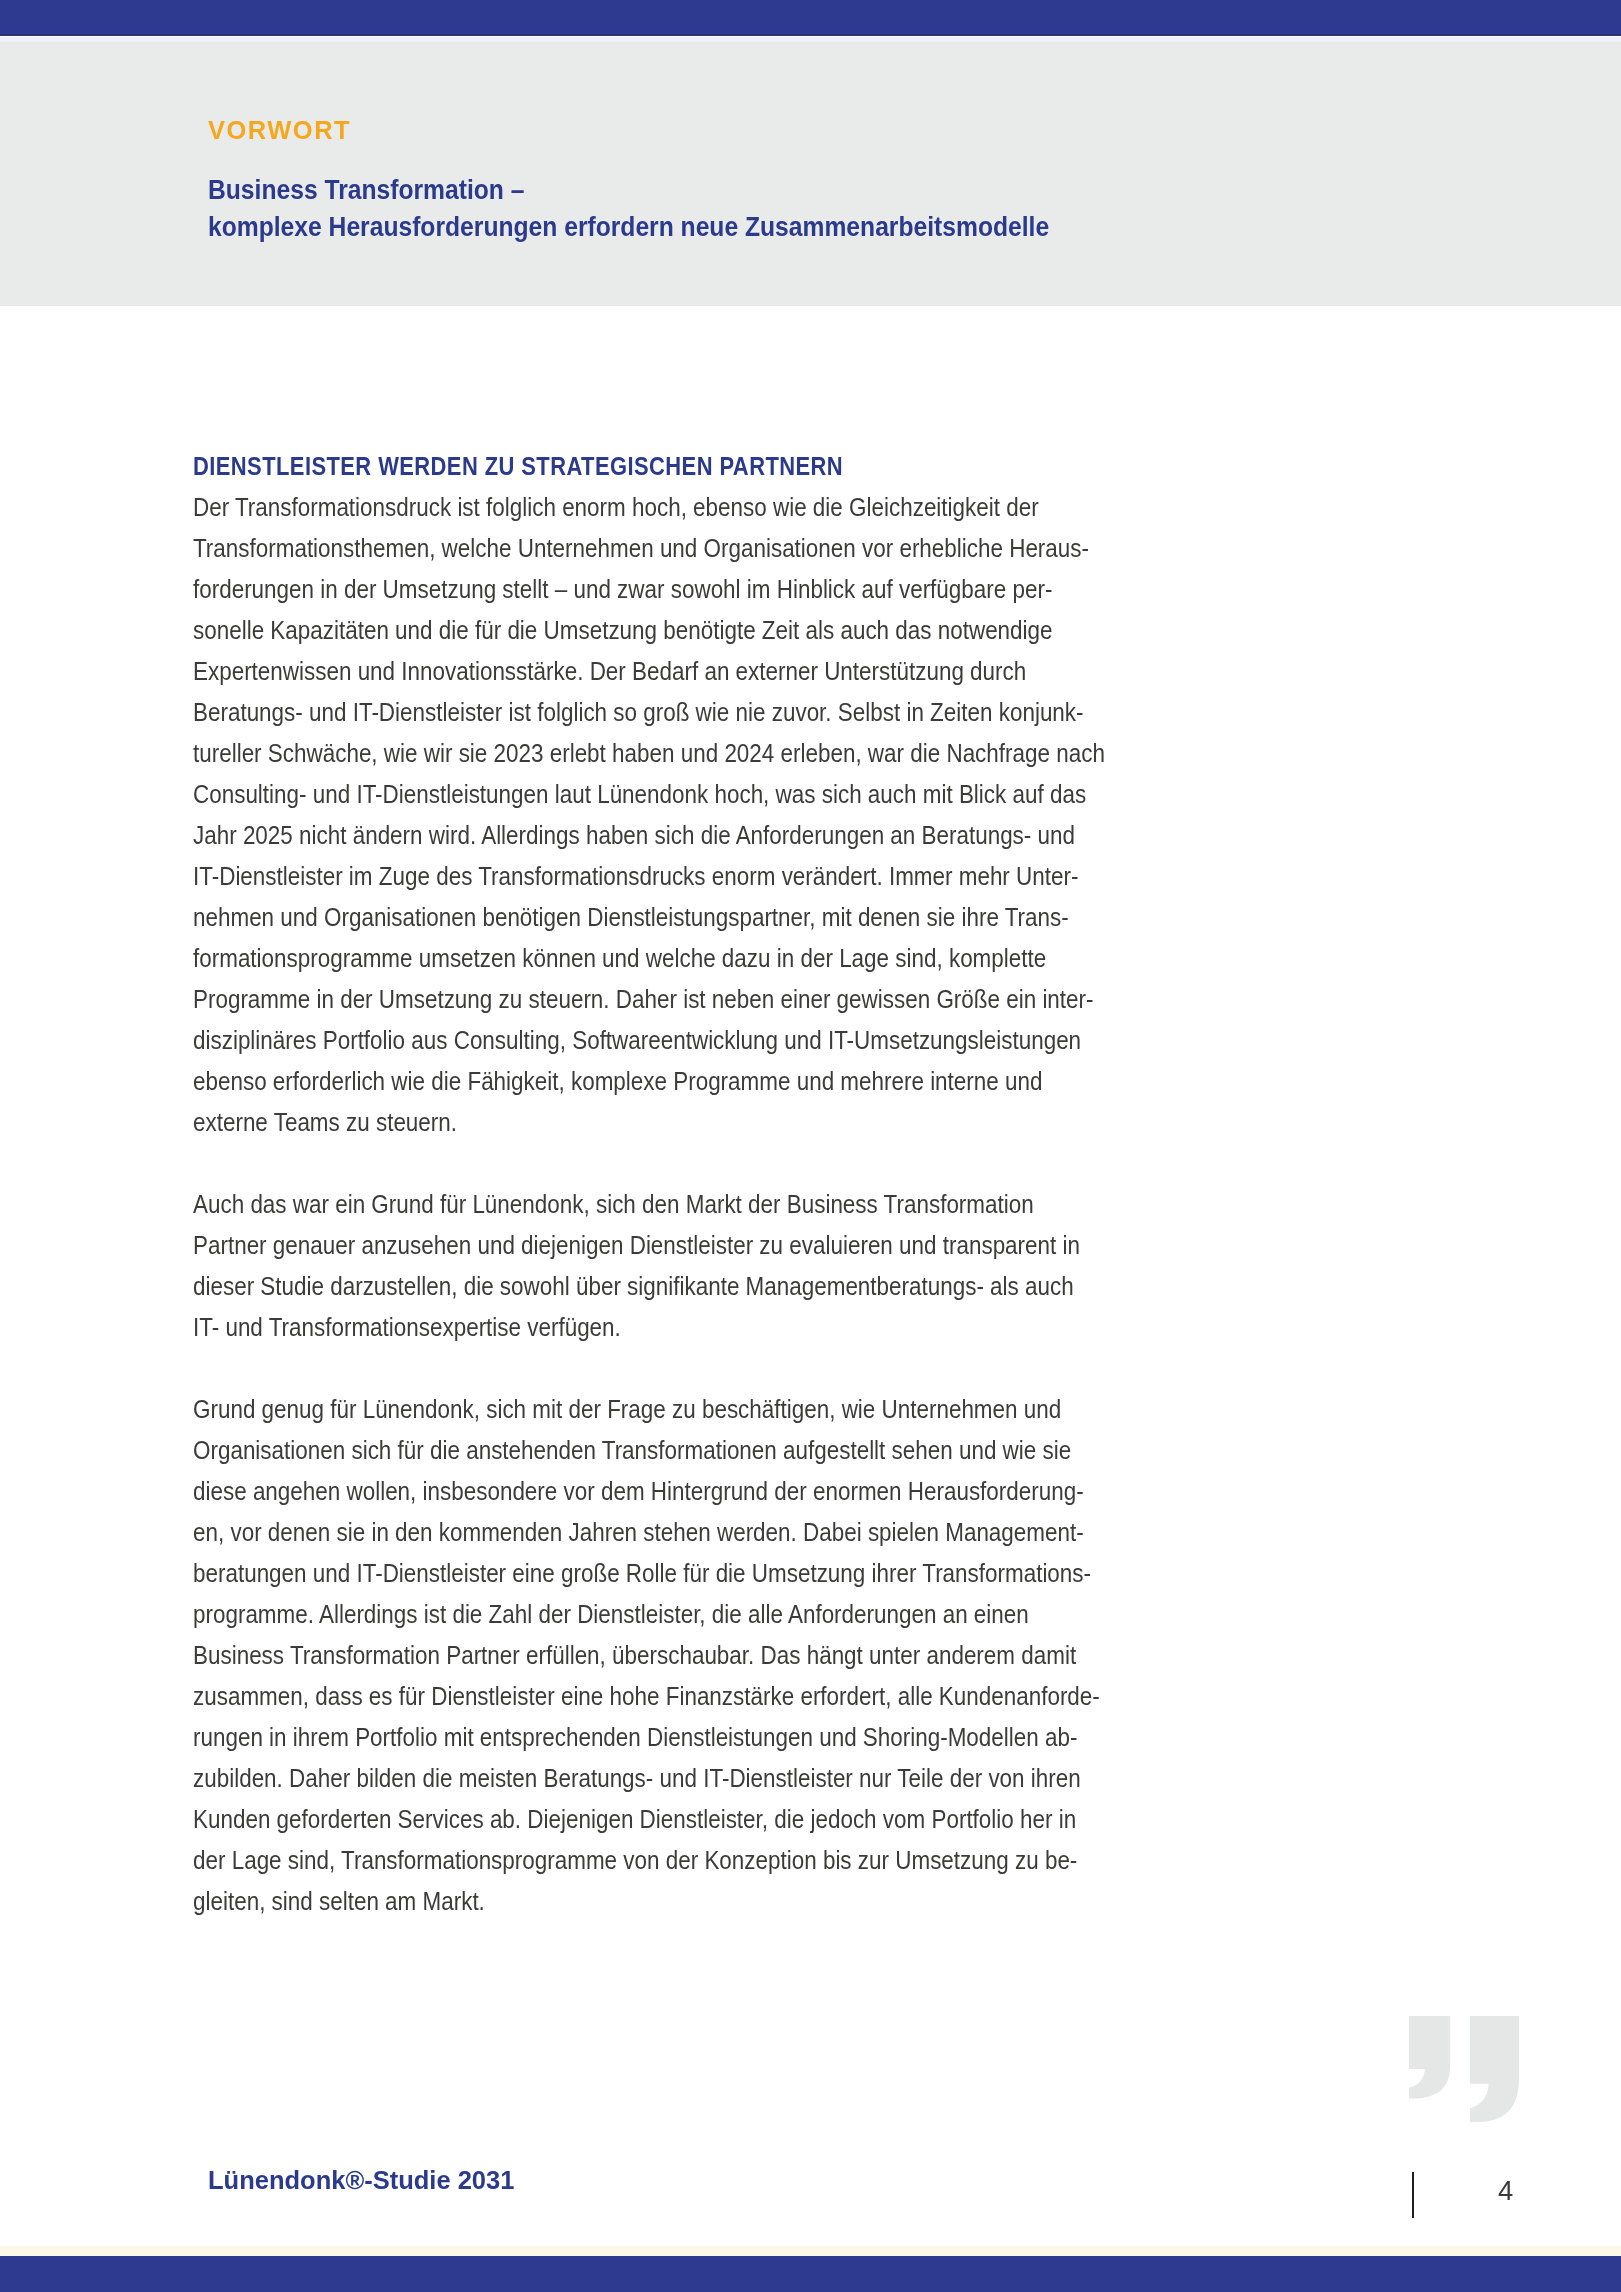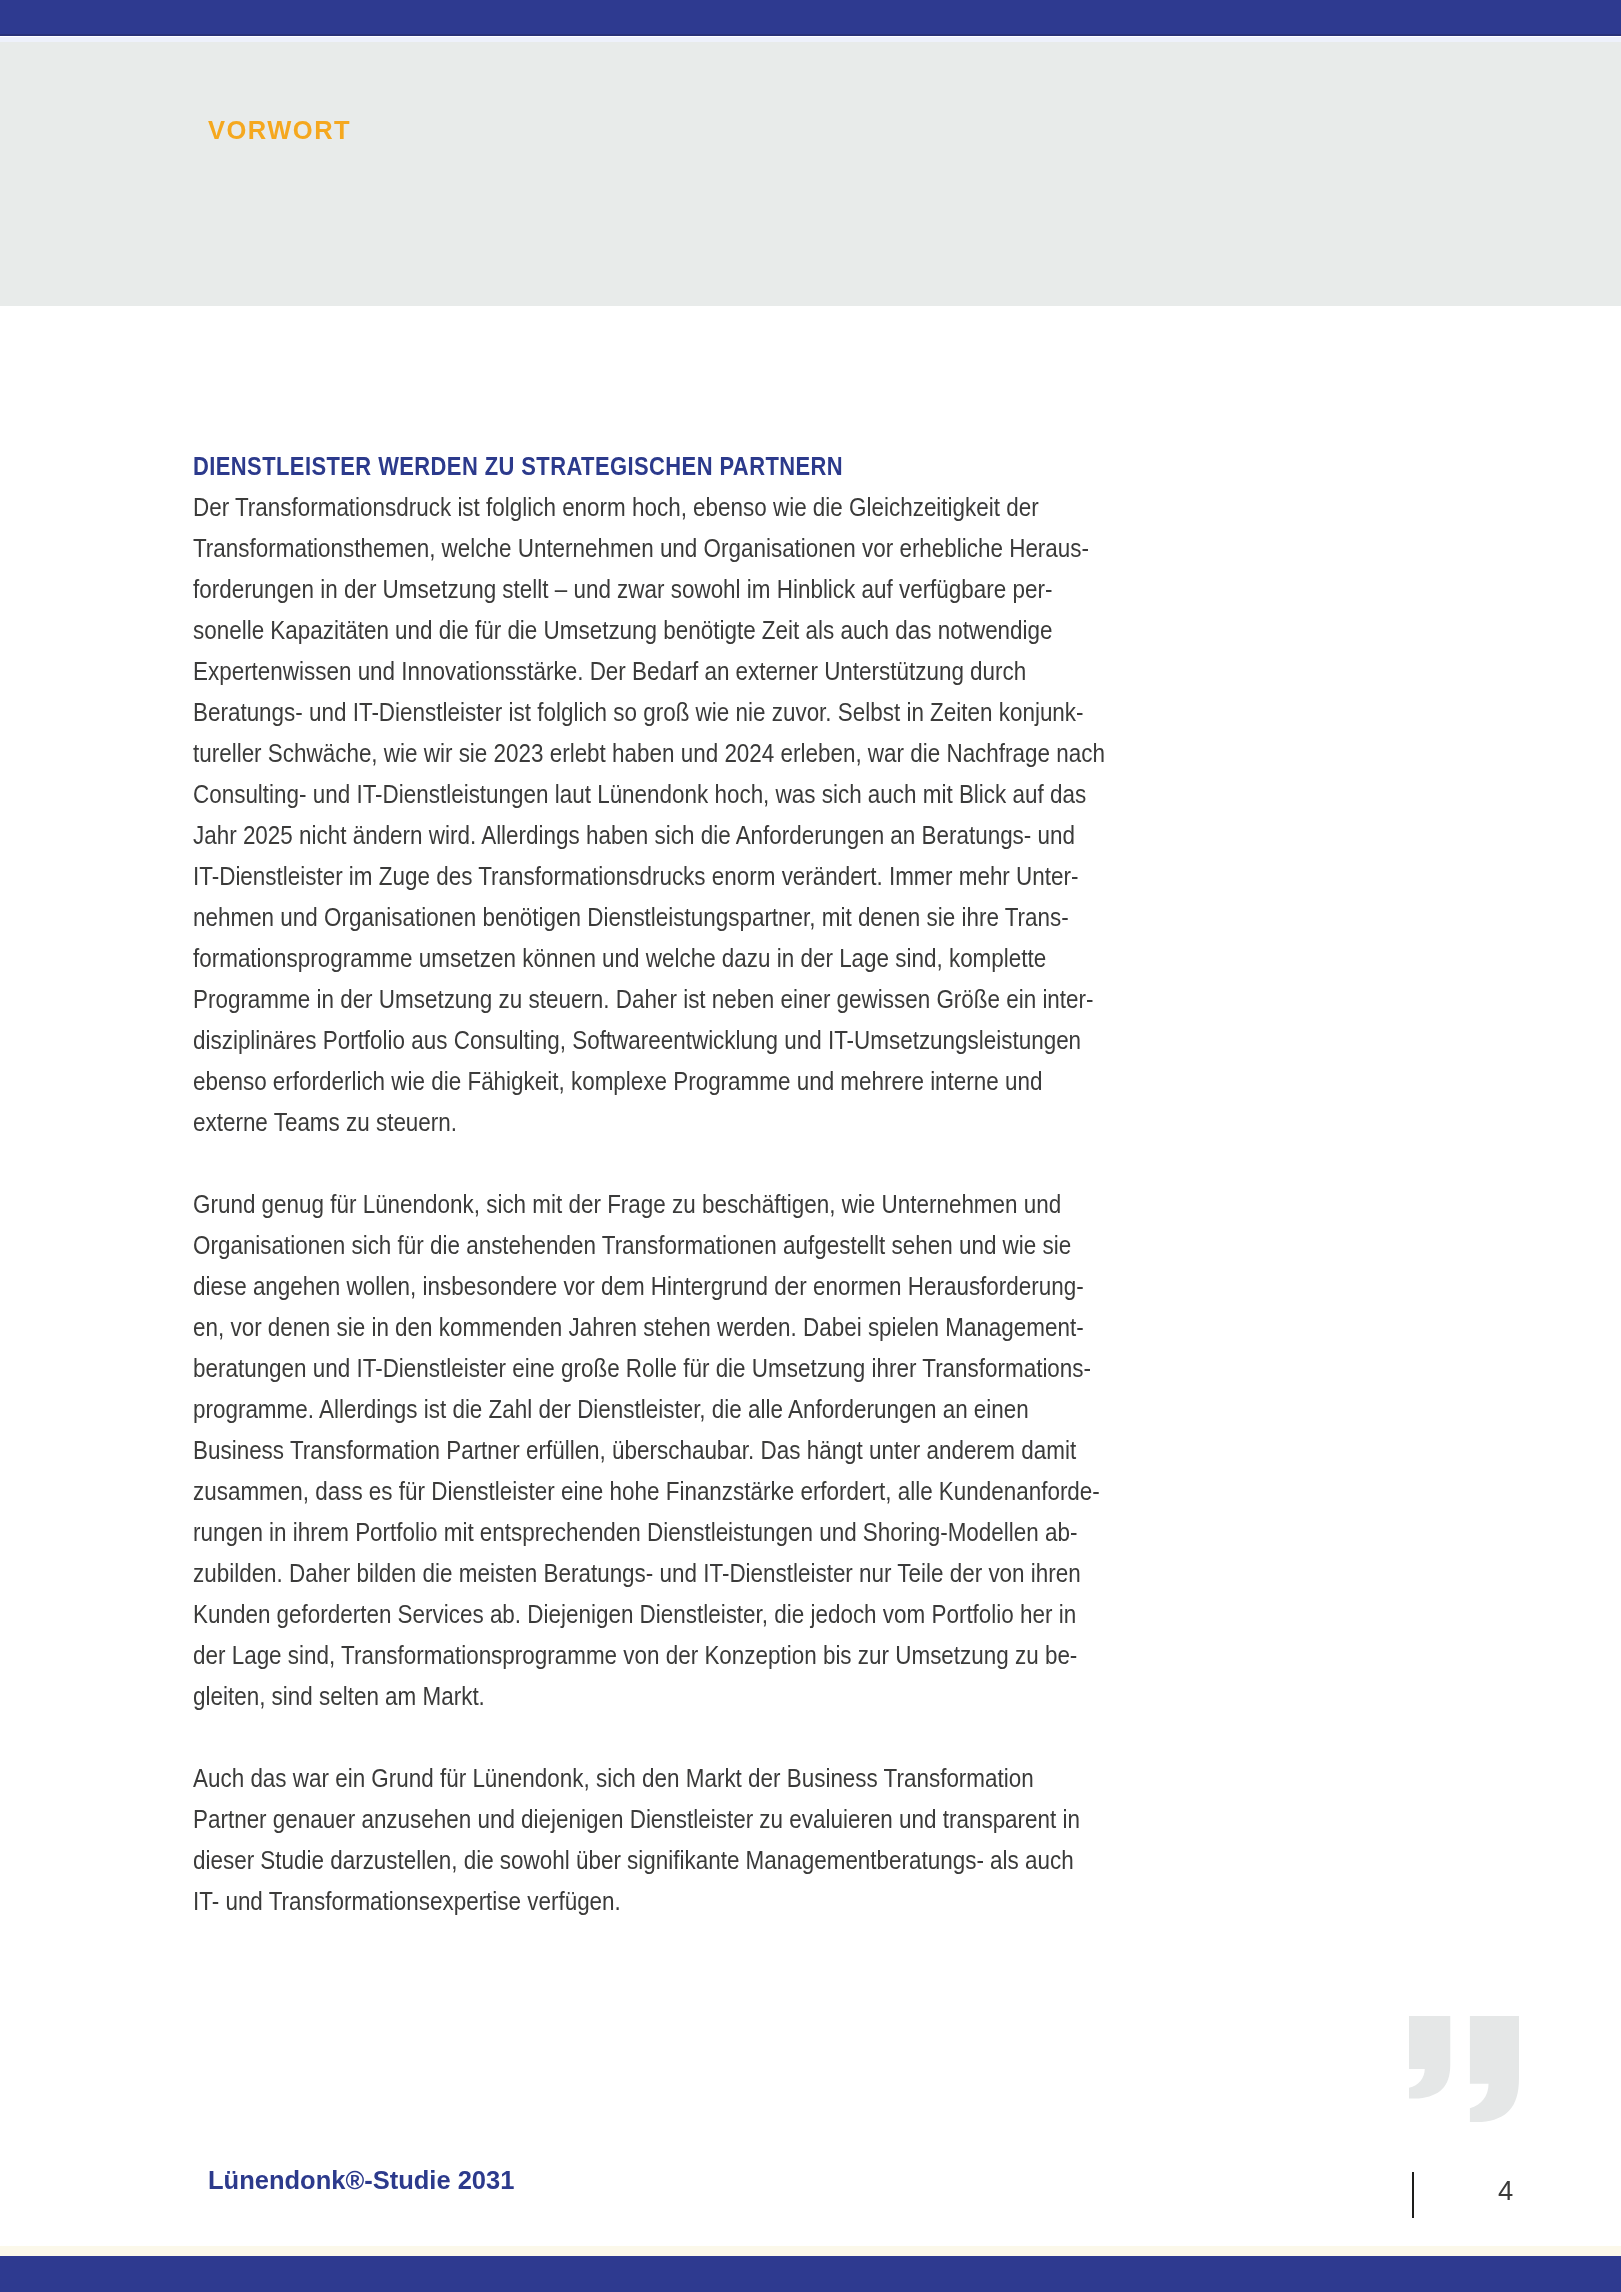--- a/index.html
+++ b/index.html
@@ -94,20 +94,24 @@
 </head>
 <body>
 
 <div class="page" style="--brand-blue: #2E3A90; --brand-text-blue: #2C3A8C; --accent-orange: #F5A81F; --header-gray: #E8EBEA; --body-text: #3B3B3A;">
 
   <div class="topbar"></div>
   <div class="topbar-accent"></div>
 
   <header class="header-band">
     <div class="kicker">VORWORT</div>
+    <h1 class="title">
+      <span class="title-line">Business Transformation –</span>
+      <span class="title-line">komplexe Herausforderungen erfordern neue Zusammenarbeitsmodelle</span>
+    </h1>
   </header>
 
   <main class="content">
     <h2 class="section-heading">DIENSTLEISTER WERDEN ZU STRATEGISCHEN PARTNERN</h2>
     <div class="paragraph">
         <div class="line">Der Transformationsdruck ist folglich enorm hoch, ebenso wie die Gleichzeitigkeit der</div>
         <div class="line">Transformationsthemen, welche Unternehmen und Organisationen vor erhebliche Heraus-</div>
         <div class="line">forderungen in der Umsetzung stellt – und zwar sowohl im Hinblick auf verfügbare per-</div>
         <div class="line">sonelle Kapazitäten und die für die Umsetzung benötigte Zeit als auch das notwendige</div>
         <div class="line">Expertenwissen und Innovationsstärke. Der Bedarf an externer Unterstützung durch</div>
@@ -117,39 +121,39 @@
         <div class="line">Jahr 2025 nicht ändern wird. Allerdings haben sich die Anforderungen an Beratungs- und</div>
         <div class="line">IT-Dienstleister im Zuge des Transformationsdrucks enorm verändert. Immer mehr Unter-</div>
         <div class="line">nehmen und Organisationen benötigen Dienstleistungspartner, mit denen sie ihre Trans-</div>
         <div class="line">formationsprogramme umsetzen können und welche dazu in der Lage sind, komplette</div>
         <div class="line">Programme in der Umsetzung zu steuern. Daher ist neben einer gewissen Größe ein inter-</div>
         <div class="line">disziplinäres Portfolio aus Consulting, Softwareentwicklung und IT-Umsetzungsleistungen</div>
         <div class="line">ebenso erforderlich wie die Fähigkeit, komplexe Programme und mehrere interne und</div>
         <div class="line">externe Teams zu steuern.</div>
       </div>
     <div class="paragraph">
+        <div class="line">Auch das war ein Grund für Lünendonk, sich den Markt der Business Transformation</div>
+        <div class="line">Partner genauer anzusehen und diejenigen Dienstleister zu evaluieren und transparent in</div>
+        <div class="line">dieser Studie darzustellen, die sowohl über signifikante Managementberatungs- als auch</div>
+        <div class="line">IT- und Transformationsexpertise verfügen.</div>
+      </div>
+    <div class="paragraph">
         <div class="line">Grund genug für Lünendonk, sich mit der Frage zu beschäftigen, wie Unternehmen und</div>
         <div class="line">Organisationen sich für die anstehenden Transformationen aufgestellt sehen und wie sie</div>
         <div class="line">diese angehen wollen, insbesondere vor dem Hintergrund der enormen Herausforderung-</div>
         <div class="line">en, vor denen sie in den kommenden Jahren stehen werden. Dabei spielen Management-</div>
         <div class="line">beratungen und IT-Dienstleister eine große Rolle für die Umsetzung ihrer Transformations-</div>
         <div class="line">programme. Allerdings ist die Zahl der Dienstleister, die alle Anforderungen an einen</div>
         <div class="line">Business Transformation Partner erfüllen, überschaubar. Das hängt unter anderem damit</div>
         <div class="line">zusammen, dass es für Dienstleister eine hohe Finanzstärke erfordert, alle Kundenanforde-</div>
         <div class="line">rungen in ihrem Portfolio mit entsprechenden Dienstleistungen und Shoring-Modellen ab-</div>
         <div class="line">zubilden. Daher bilden die meisten Beratungs- und IT-Dienstleister nur Teile der von ihren</div>
         <div class="line">Kunden geforderten Services ab. Diejenigen Dienstleister, die jedoch vom Portfolio her in</div>
         <div class="line">der Lage sind, Transformationsprogramme von der Konzeption bis zur Umsetzung zu be-</div>
         <div class="line">gleiten, sind selten am Markt.</div>
-      </div>
-    <div class="paragraph">
-        <div class="line">Auch das war ein Grund für Lünendonk, sich den Markt der Business Transformation</div>
-        <div class="line">Partner genauer anzusehen und diejenigen Dienstleister zu evaluieren und transparent in</div>
-        <div class="line">dieser Studie darzustellen, die sowohl über signifikante Managementberatungs- als auch</div>
-        <div class="line">IT- und Transformationsexpertise verfügen.</div>
       </div>
   </main>
 
   <div class="quote-mark">
     <svg width="110" height="106" viewBox="0 0 112 108" xmlns="http://www.w3.org/2000/svg" aria-hidden="true">
       <path fill="#E5E7E7" d="M0,0 H42 V50 C42,72 31,82 10,84 L0,84 V73 C10,71 16,63 16,54 L0,54 Z"></path>
       <path fill="#E5E7E7" d="M62,0 H112 V64 C112,93 99,106 74,108 L62,108 V94 C74,91 81,81 81,69 L62,69 Z"></path>
     </svg>
   </div>
 

